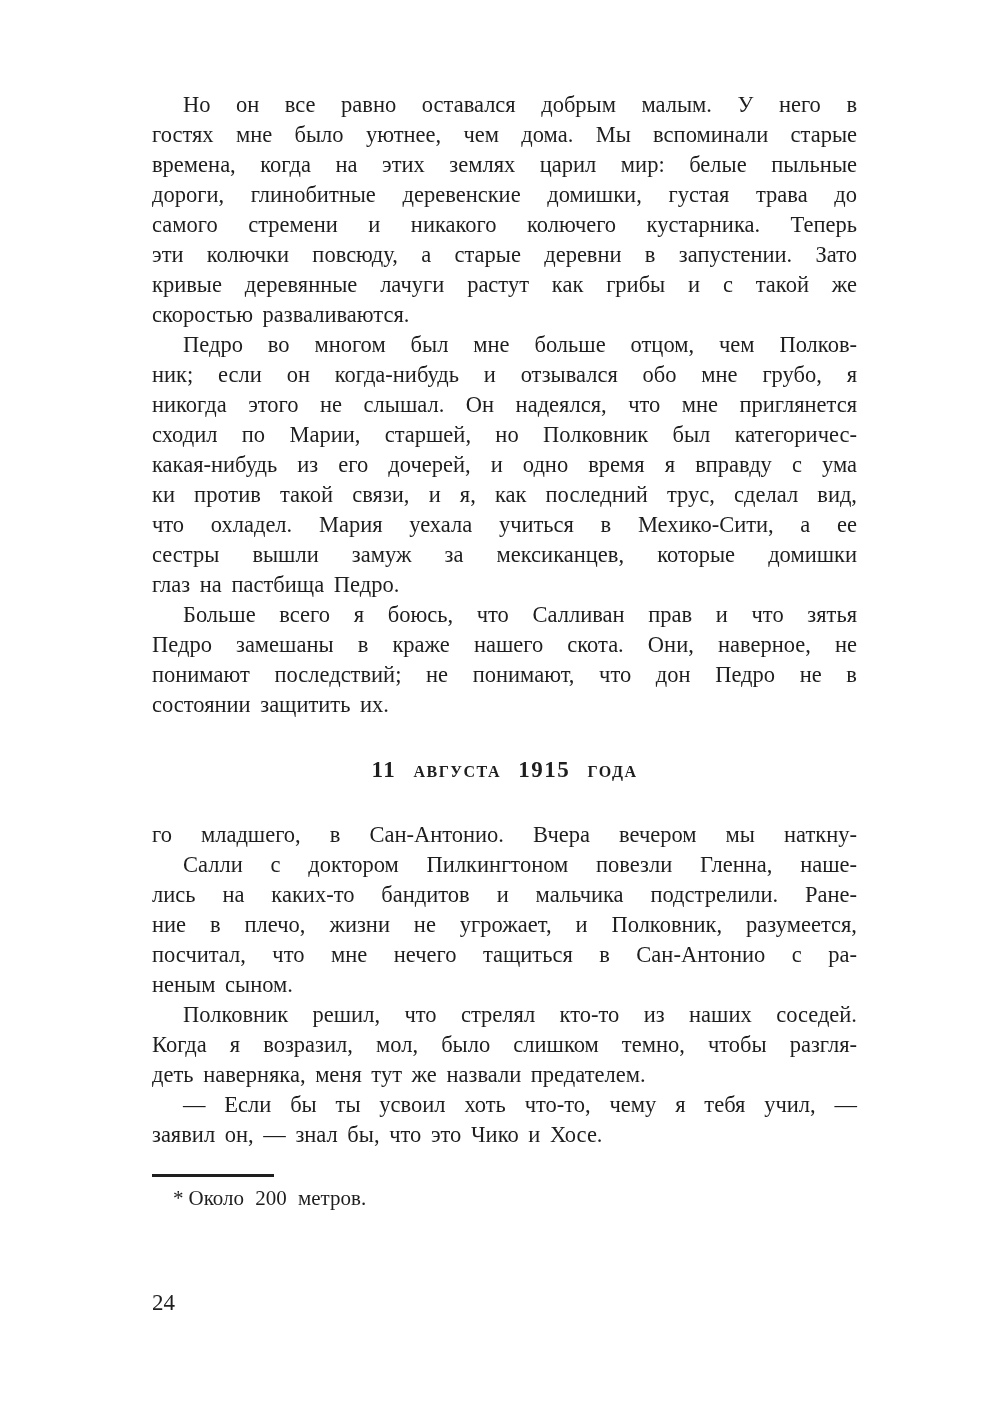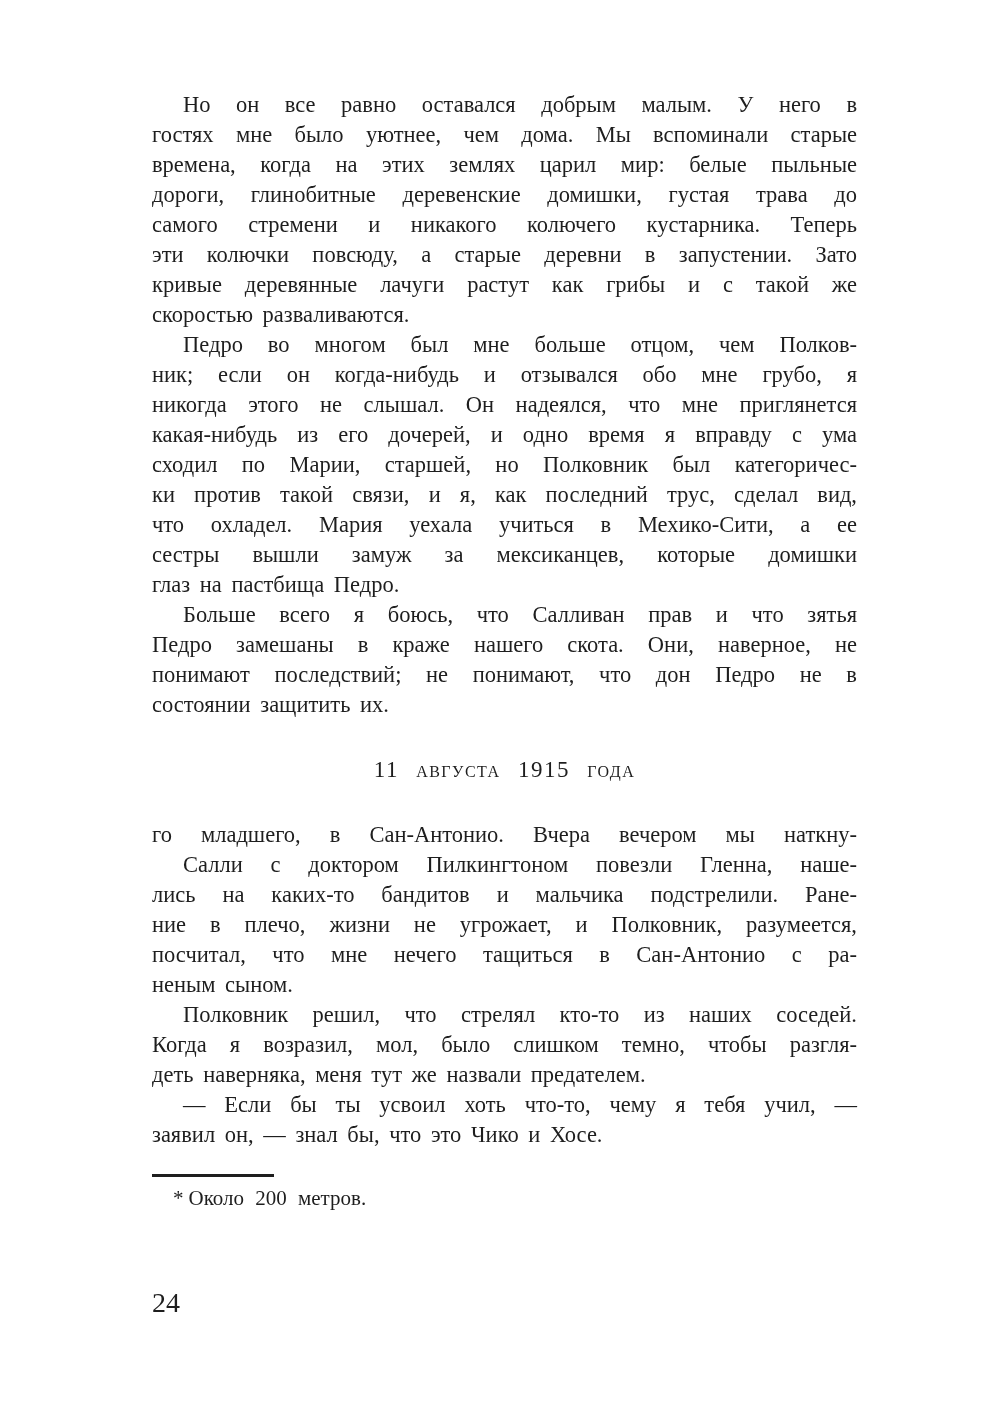--- a/index.html
+++ b/index.html
@@ -35,21 +35,21 @@
     white-space: normal;
   }
   .line.last {
     text-align-last: left;
   }
   .line.indent {
     text-indent: 31px;
   }
   .dateline {
     font-size: 23px;
-    font-weight: normal;
+    font-weight: bold;
     line-height: 30px;
     text-align: center;
     font-variant: small-caps;
     letter-spacing: 1.5px;
     word-spacing: 10px;
     margin: 35px 0 35px 0;
   }
   .footnote-rule {
     width: 122px;
     height: 0;
@@ -63,21 +63,21 @@
     text-indent: 21px;
     word-spacing: 6px;
   }
   .fn-marker {
     margin-right: 5px;
   }
   .page-number {
     position: absolute;
     left: 152px;
     top: 1288px;
-    font-size: 28px;
+    font-size: 23px;
     line-height: 30px;
     text-align: center;
   }
 </style>
 </head>
 <body>
 
 <div class="page">
   <div class="text-block">
     <div id="content">
@@ -88,22 +88,22 @@
           <div class="line">дороги, глинобитные деревенские домишки, густая трава до</div>
           <div class="line">самого стремени и никакого колючего кустарника. Теперь</div>
           <div class="line">эти колючки повсюду, а старые деревни в запустении. Зато</div>
           <div class="line">кривые деревянные лачуги растут как грибы и с такой же</div>
           <div class="line last">скоростью разваливаются.</div>
         </div>
         <div class="para">
           <div class="line indent">Педро во многом был мне больше отцом, чем Полков-</div>
           <div class="line">ник; если он когда-нибудь и отзывался обо мне грубо, я</div>
           <div class="line">никогда этого не слышал. Он надеялся, что мне приглянется</div>
+          <div class="line">сходил по Марии, старшей, но Полковник был категоричес-</div>
           <div class="line">какая-нибудь из его дочерей, и одно время я вправду с ума</div>
-          <div class="line">сходил по Марии, старшей, но Полковник был категоричес-</div>
           <div class="line">ки против такой связи, и я, как последний трус, сделал вид,</div>
           <div class="line">что охладел. Мария уехала учиться в Мехико-Сити, а ее</div>
           <div class="line">сестры вышли замуж за мексиканцев, которые домишки</div>
           <div class="line last">глаз на пастбища Педро.</div>
         </div>
         <div class="para">
           <div class="line indent">Больше всего я боюсь, что Салливан прав и что зятья</div>
           <div class="line">Педро замешаны в краже нашего скота. Они, наверное, не</div>
           <div class="line">понимают последствий; не понимают, что дон Педро не в</div>
           <div class="line last">состоянии защитить их.</div>

